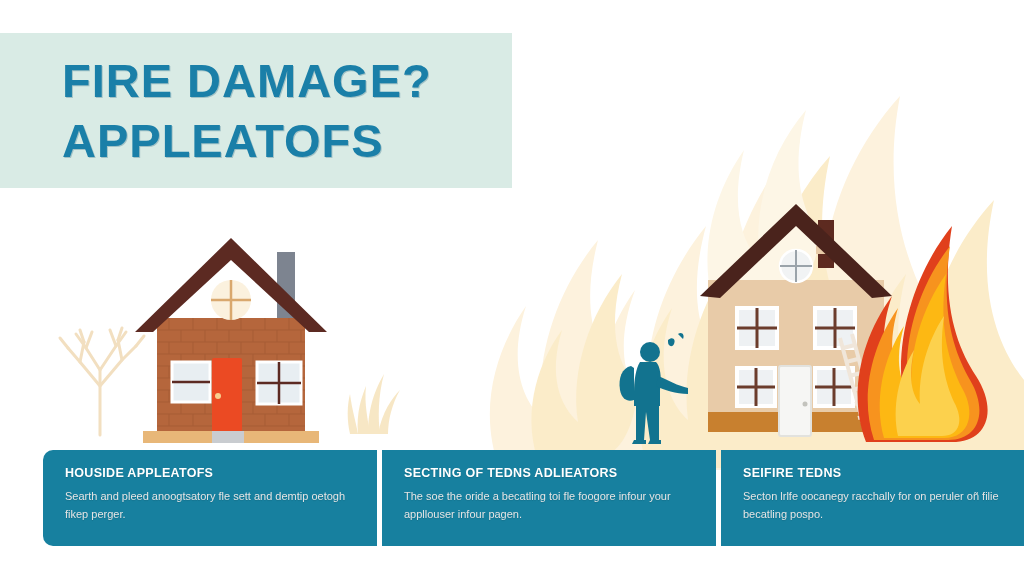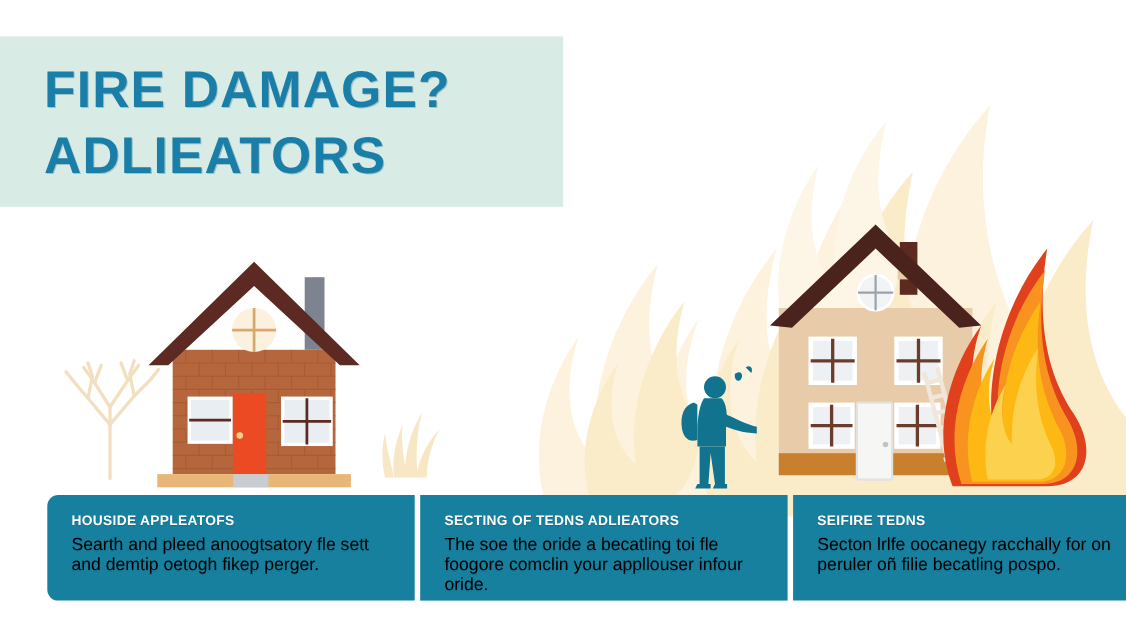--- a/index.html
+++ b/index.html
@@ -18,21 +18,21 @@
   }
   
   .bgflames{position:absolute;left:0;top:0;width:1024px;height:576px;}
   
   .title-band{
     position:absolute;
     left:0px;top:33px;width:512px;height:155px;
     background:#d9ebe5;
     display:flex;flex-direction:column;
     justify-content:center;
-    padding-left:40px;
+    padding-left:62px;
     box-sizing:border-box;
   }
   .title-line{
     color:#1a7fa8;
     font-weight:bold;
     font-size:47px;
     line-height:60px;
     letter-spacing:1px;
     text-shadow:1px 1px 0 rgba(20,90,120,.28);
     white-space:nowrap;
@@ -56,23 +56,23 @@
   .panel:first-child{border-radius:10px 0 0 10px;}
   .panel:last-child{border-radius:0 10px 10px 0;}
   .panel-title{
     font-size:12.5px;
     font-weight:bold;
     letter-spacing:.3px;
     margin-bottom:7px;
     text-shadow:0 1px 1px rgba(0,0,0,.15);
   }
   .panel-body{
-    font-size:16px;
+    font-size:11px;
     line-height:18px;
-    color:#000000;
+    color:#e5e5e5;
     text-shadow:0 1px 1px rgba(0,0,0,.12);
   }
 </style>
 </head>
 <body>
 
 <div id="poster">
 
   <svg class="bgflames" viewBox="0 0 1024 576" preserveAspectRatio="none">
     <g fill="#fdf2dd">
@@ -99,21 +99,21 @@
     </g>
     <g fill="#fdf6e6">
       <path d="M712 300 C700 250 712 196 744 150 C730 208 742 242 760 262
                C752 206 772 150 806 110 C790 172 802 210 820 236
                C812 300 770 312 712 300 Z"></path>
     </g>
   </svg>
 
   <div class="title-band">
     <div class="title-line">FIRE DAMAGE?</div>
-    <div class="title-line">ADLIEATORS</div>
+    <div class="title-line">APPLEATOFS</div>
   </div>
 
   <svg class="illus" viewBox="0 0 1024 260" preserveAspectRatio="none">
 
     <g stroke="#f2dfc0" fill="none" stroke-width="3" stroke-linecap="round">
       <path d="M100 245 L100 180"></path>
       <path d="M100 196 L80 172 M100 196 L122 170 M100 180 L86 158 M100 180 L116 156"></path>
       <path d="M80 172 L68 158 M80 172 L84 152 M122 170 L136 156 M122 170 L118 150"></path>
       <path d="M86 158 L76 144 M86 158 L92 142 M116 156 L126 142 M116 156 L110 140"></path>
       <path d="M68 158 L60 148 M136 156 L144 146 M84 152 L80 140 M118 150 L122 138"></path>
@@ -224,21 +224,21 @@
     </g>
   </svg>
 
   <div class="panels">
     <div class="panel">
       <div class="panel-title">HOUSIDE APPLEATOFS</div>
       <div class="panel-body">Searth and pleed anoogtsatory fle sett and demtip oetogh fikep perger.</div>
     </div>
     <div class="panel">
       <div class="panel-title">SECTING OF TEDNS ADLIEATORS</div>
-      <div class="panel-body">The soe the oride a becatling toi fle foogore comclin your appllouser infour oride.</div>
+      <div class="panel-body">The soe the oride a becatling toi fle foogore infour your appllouser infour pagen.</div>
     </div>
     <div class="panel">
       <div class="panel-title">SEIFIRE TEDNS</div>
       <div class="panel-body">Secton lrlfe oocanegy racchally for on peruler oñ filie becatling pospo.</div>
     </div>
   </div>
 
 </div>
 
 </body></html>

